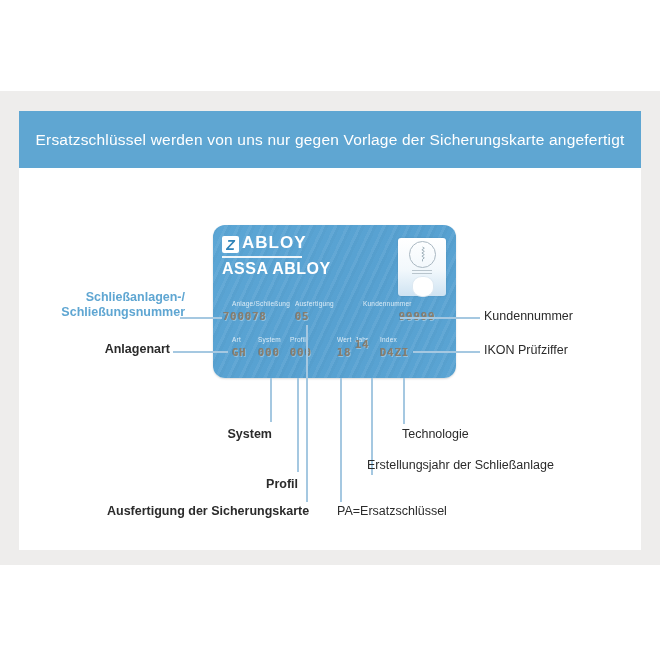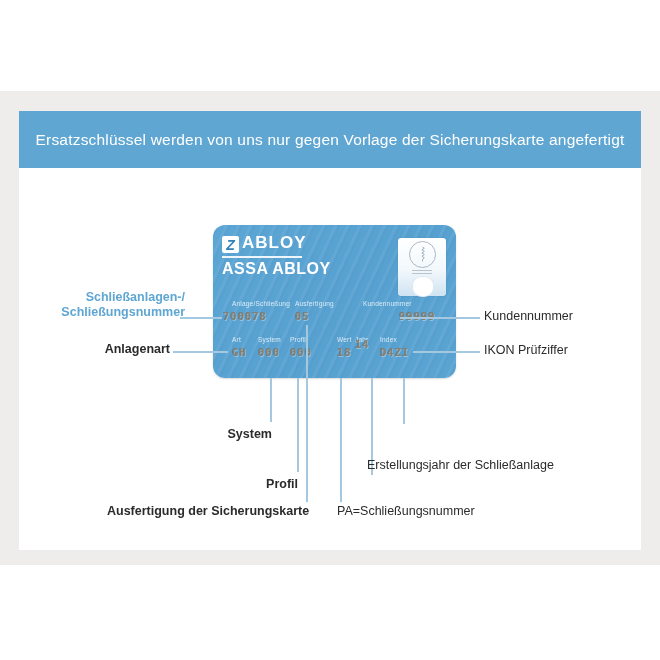--- a/index.html
+++ b/index.html
@@ -137,17 +137,18 @@
   <div>Schließanlagen-/</div>
   <div>Schließungsnummer</div>
 </div>
 <div class="abs ann ar" style="left:60px;top:342px;width:110px;">Anlagenart</div>
 
 <div class="abs ann" style="left:484px;top:309px;">Kundennummer</div>
 <div class="abs ann" style="left:484px;top:343px;">IKON Prüfziffer</div>
 
 <div class="abs ann ar" style="left:172px;top:427px;width:100px;">System</div>
 <div class="abs ann" style="left:402px;top:427px;">
+  <div>Technologie</div>
 </div>
 <div class="abs ann ar" style="left:198px;top:477px;width:100px;">Profil</div>
 <div class="abs ann" style="left:367px;top:458px;">Erstellungsjahr der Schließanlage</div>
 <div class="abs ann ar" style="left:107px;top:504px;width:200px;">Ausfertigung der Sicherungskarte</div>
-<div class="abs ann" style="left:337px;top:504px;">PA=Schließungsnummer</div>
+<div class="abs ann" style="left:337px;top:504px;">PA=Ersatzschlüssel</div>
 
 </body></html>

